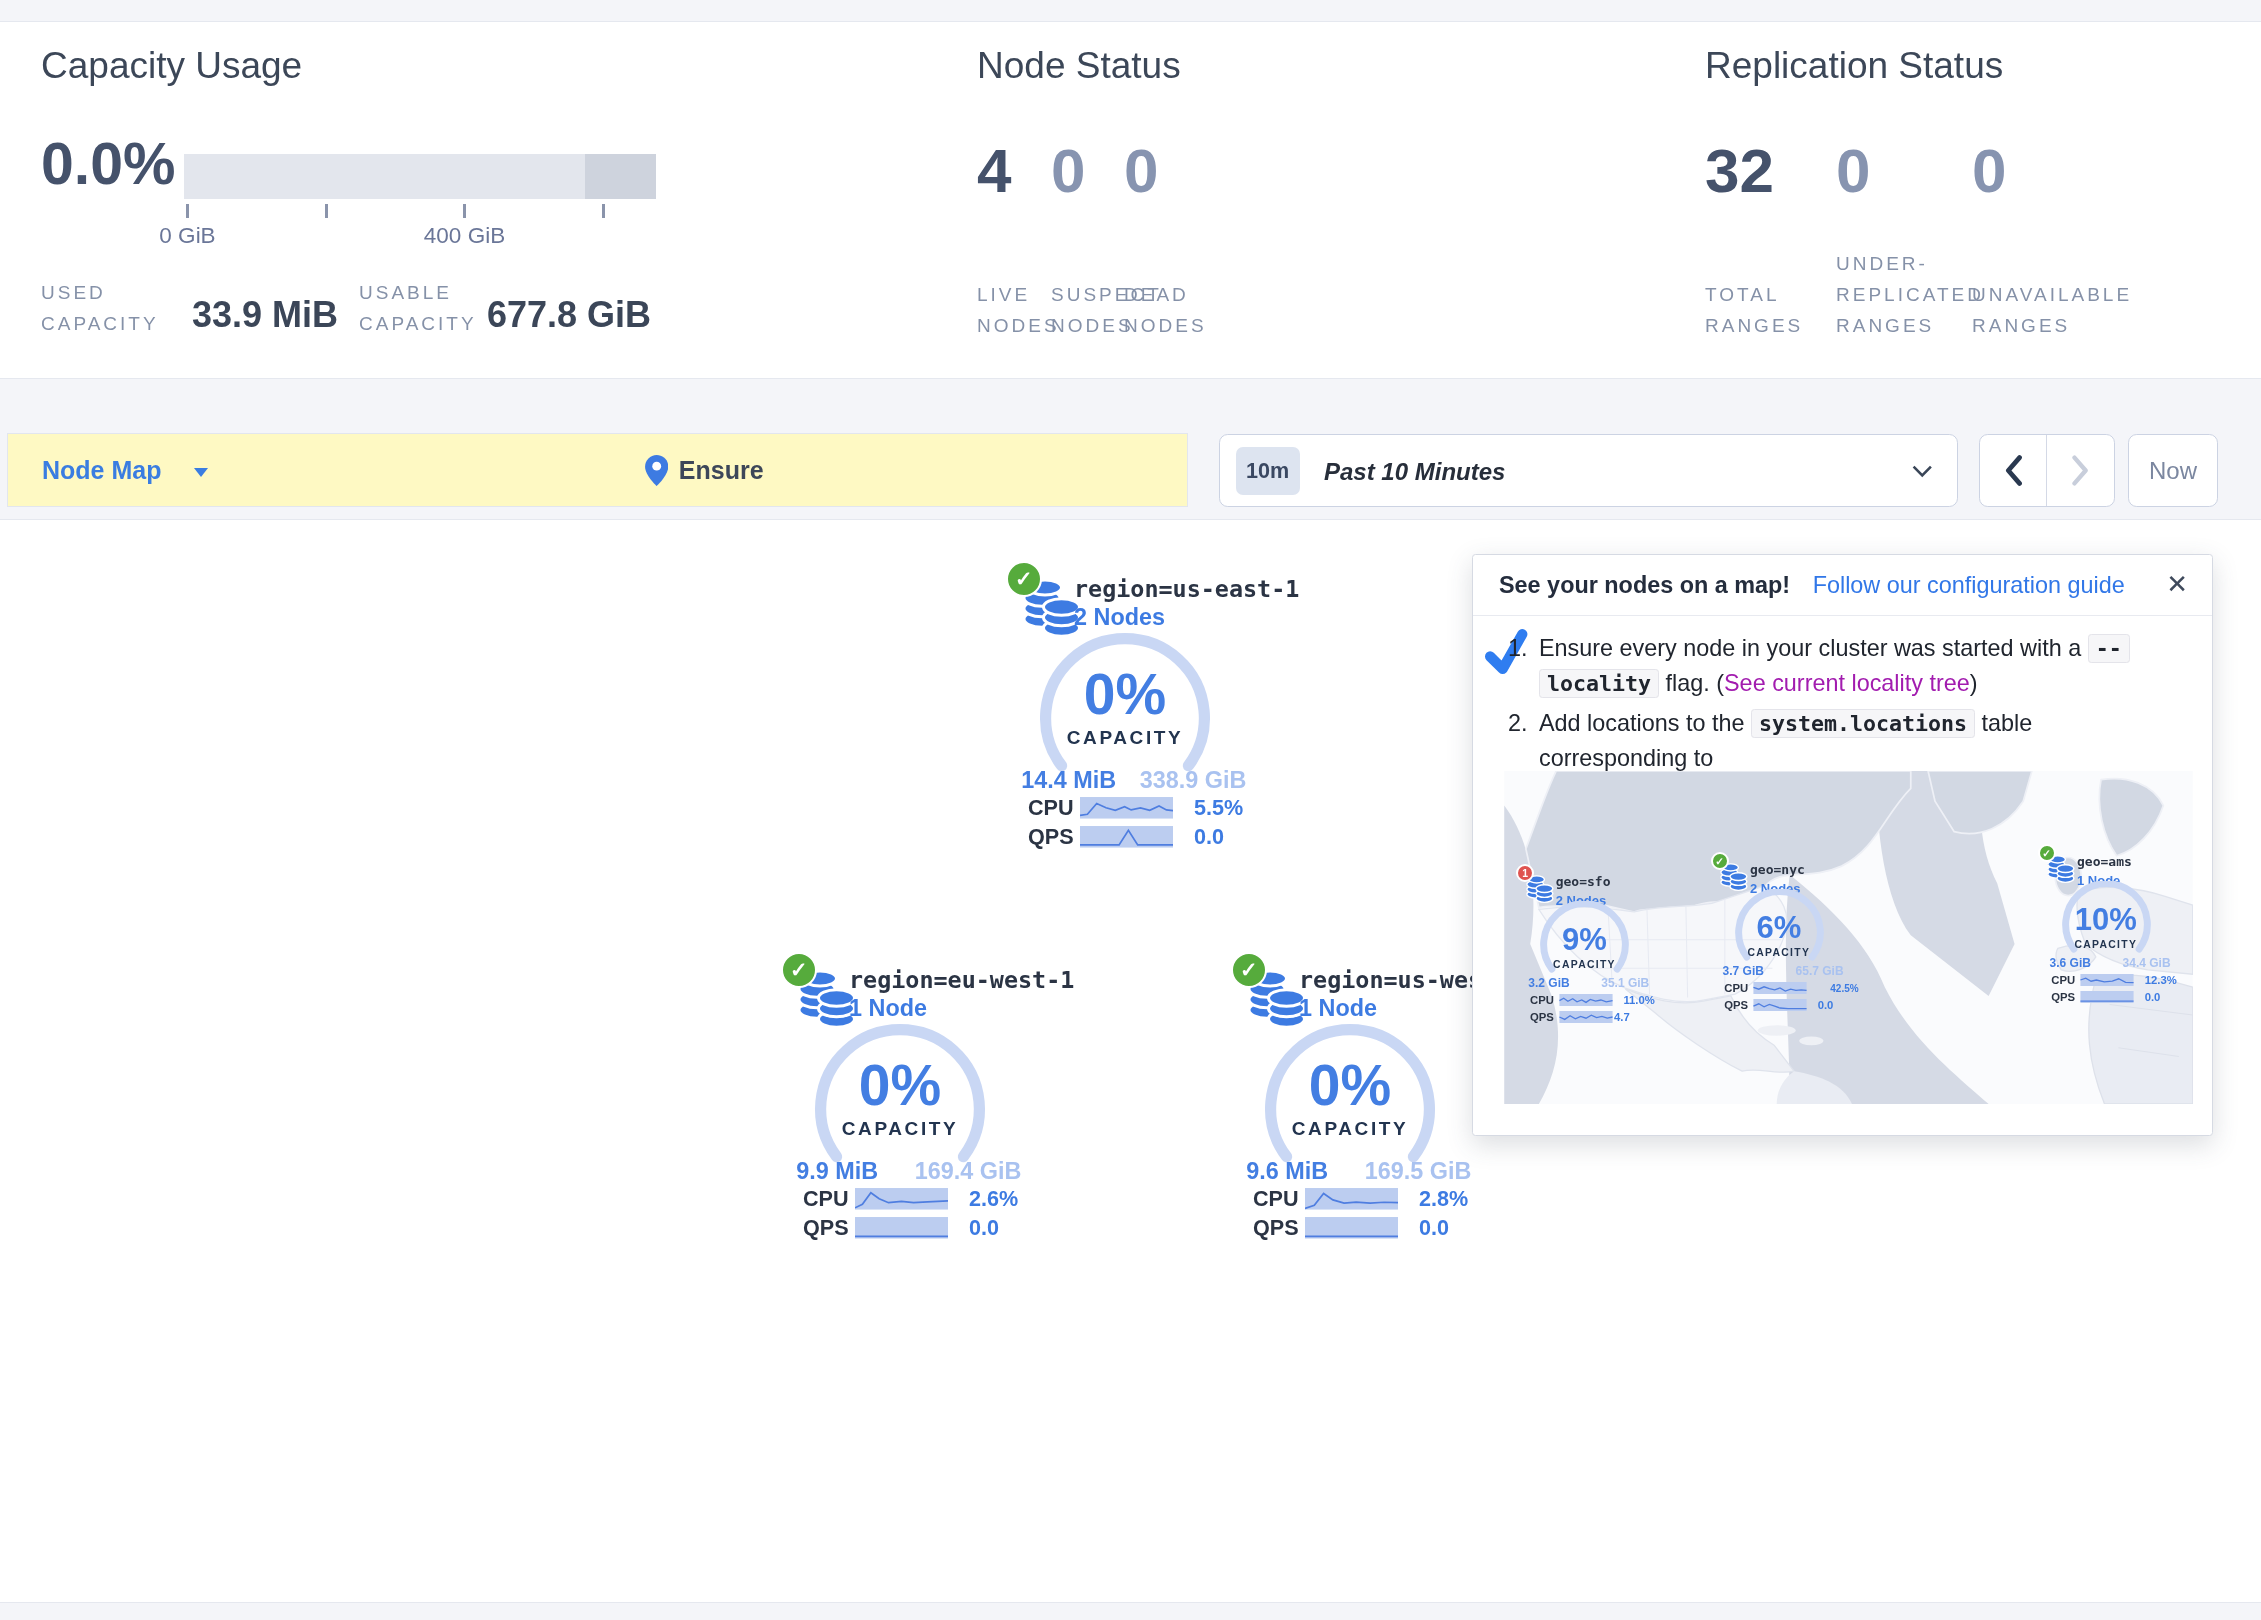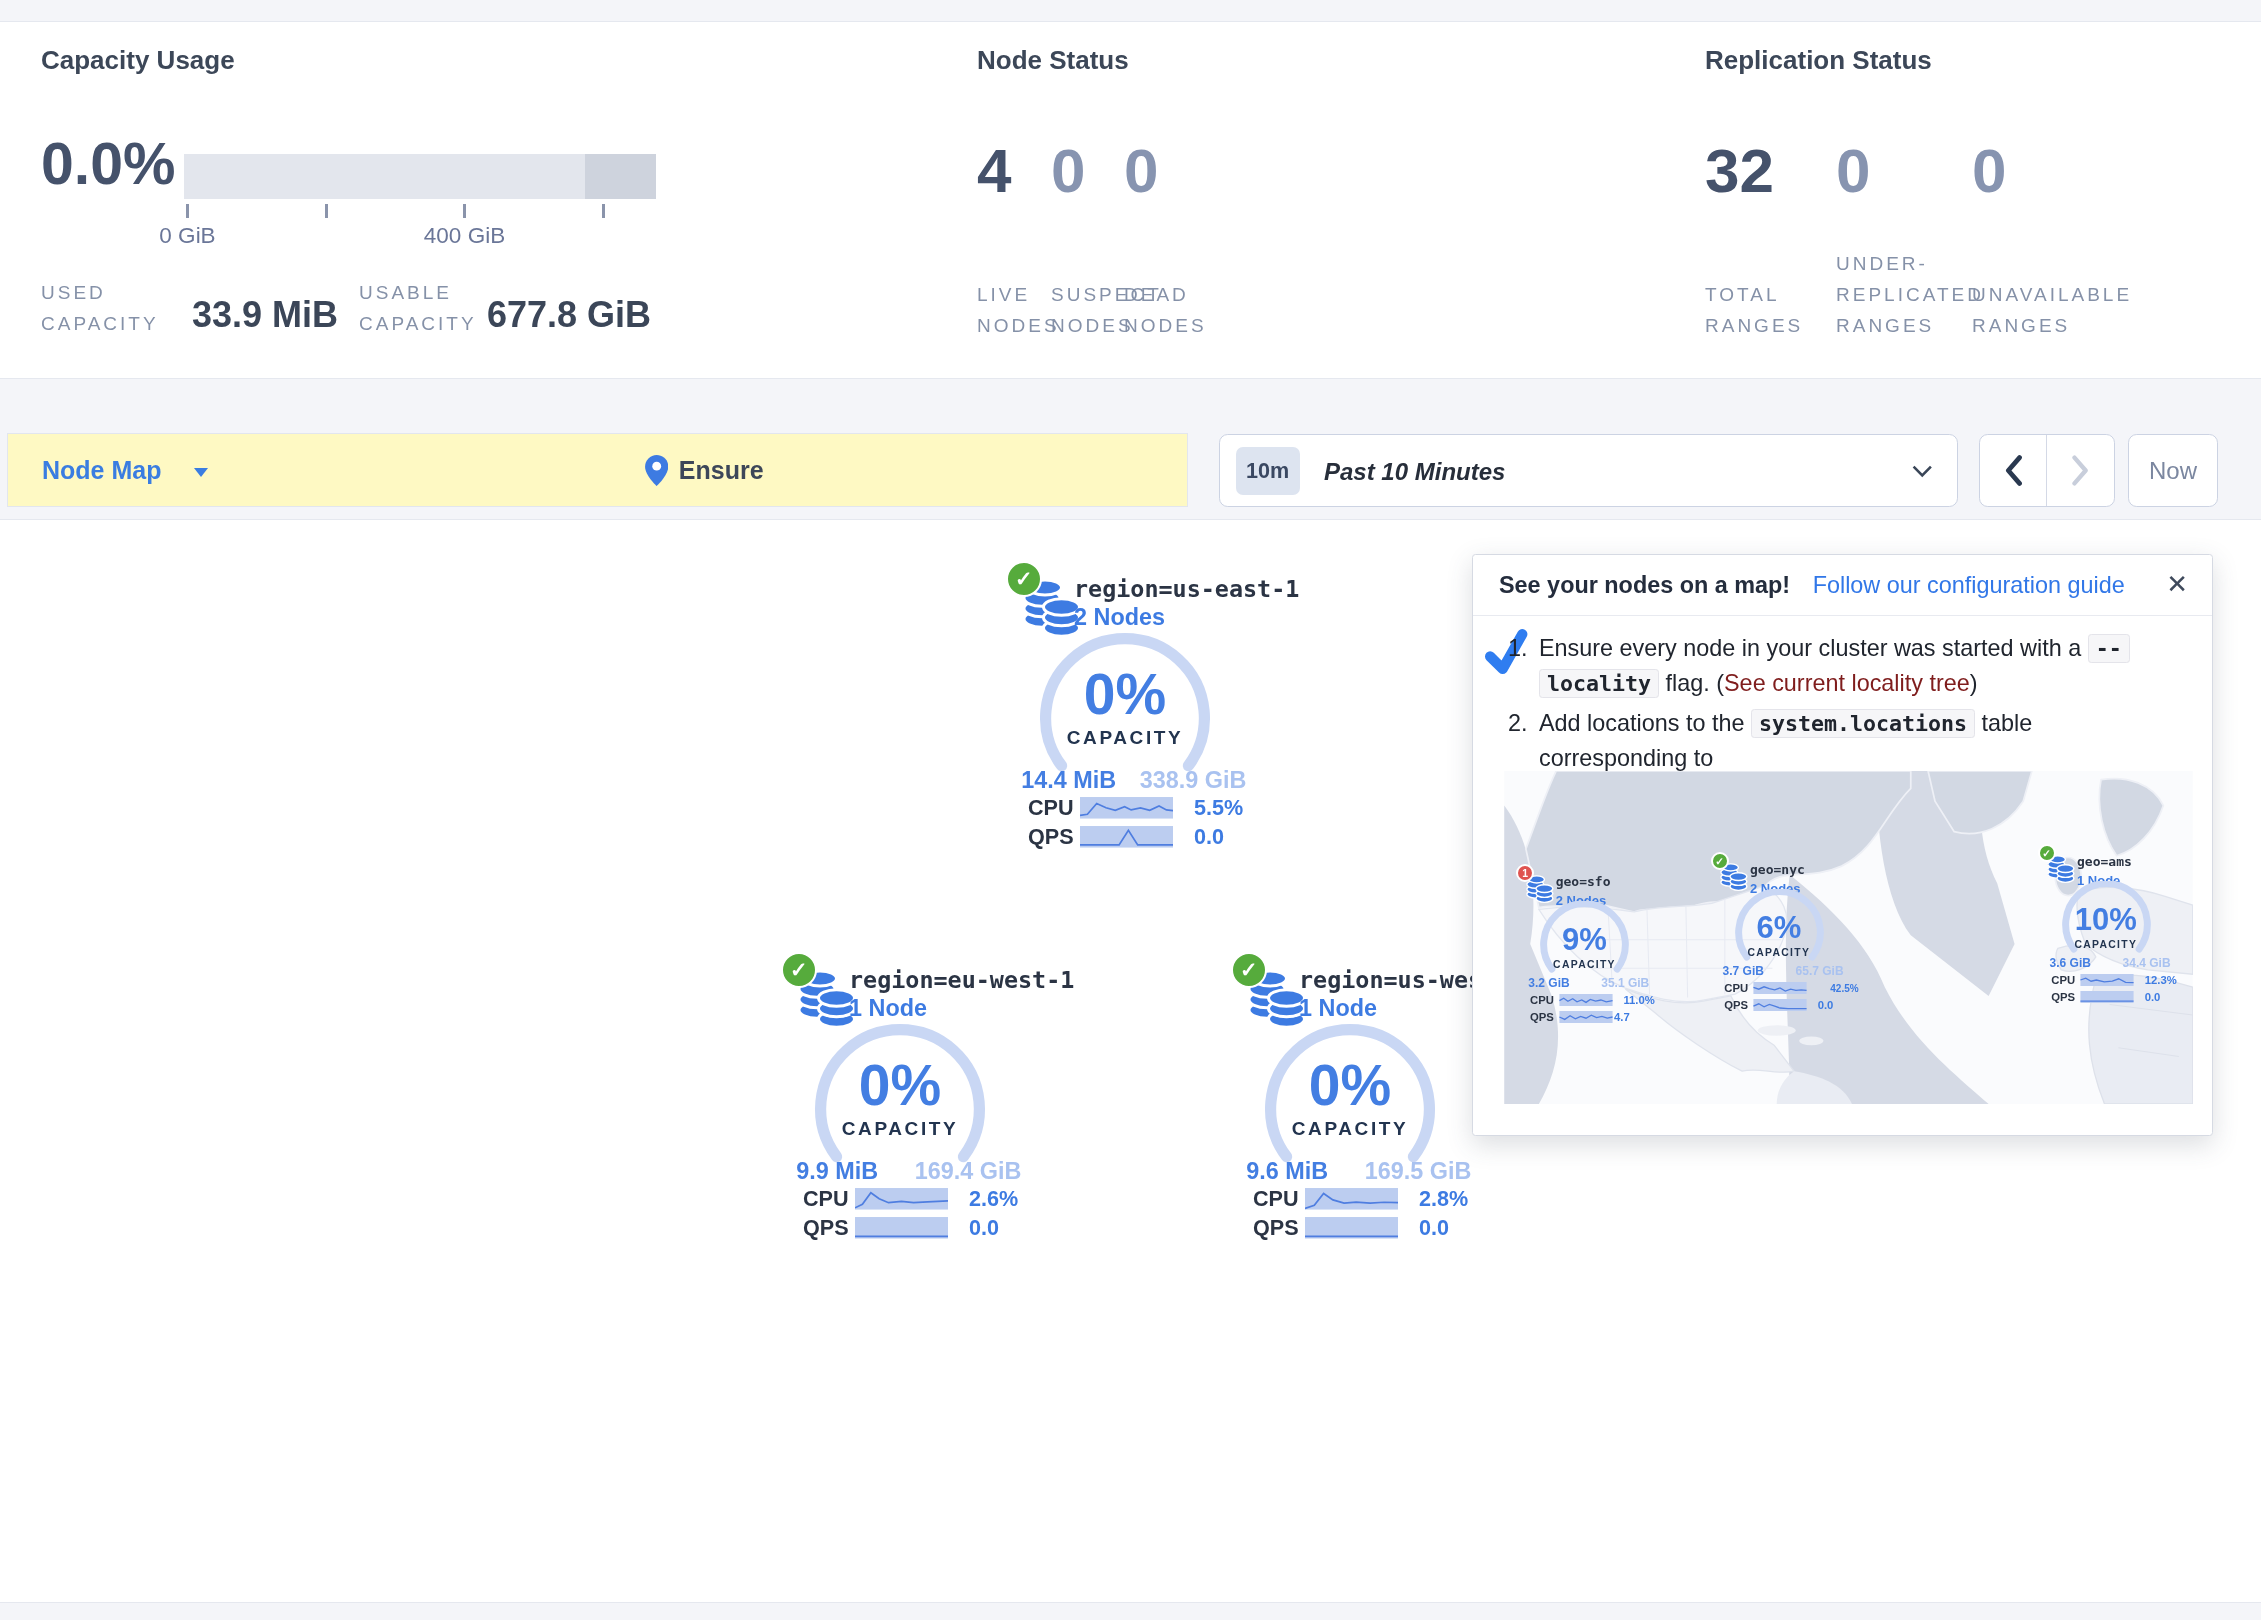--- a/index.html
+++ b/index.html
@@ -1,21 +1,21 @@
 <!DOCTYPE html>
 <html style="font-size:14px"><head>
 <meta charset="utf-8">
 <style>
   * { margin:0; padding:0; box-sizing:border-box; }
   html,body { width:2261px; height:1621px; }
   body { font-family:"Liberation Sans", sans-serif; background:#f4f5f9; position:relative; overflow:hidden; }
   .panel { position:absolute; background:#fff; border-top:0.9px solid #e5e8ef; border-bottom:0.9px solid #e5e8ef; }
   .abs { position:absolute; }
   
-  .stat-title { font-size:26px; font-weight:700; color:#3c4758; }
+  .stat-title { font-size:37px; font-weight:400; color:#3c4758; }
   .big-pct { font-size:59px; font-weight:700; color:#45526b; }
   .cap-bar { background:#e3e6ed; }
   .cap-bar .seg { position:absolute; right:0; top:0; bottom:0; background:#ced3dd; }
   .tick { position:absolute; width:2.6px; height:14px; background:#8a94ab; }
   .tick-label { position:absolute; width:139px; text-align:center; font-size:22.5px; color:#6a7698; }
   .caps-label { font-size:19px; letter-spacing:3px; color:#8591a8; line-height:31px; }
   .stat-value { font-size:36px; font-weight:700; color:#3b4658; }
   .num-col { display:flex; flex-direction:column; }
   .num-col .num { font-size:62px; font-weight:700; color:#45526b; line-height:68px; }
   .num-col.dim .num { color:#8794b0; }
@@ -47,21 +47,21 @@
   
   .popup { position:absolute; left:1472px; top:554px; width:741px; height:582px; background:#fff; border:0.9px solid #d6dae3; border-radius:3.5px; box-shadow:0 8.7px 26px rgba(60,70,90,.18); z-index:5; }
   .popup-header { position:relative; height:61px; border-bottom:0.9px solid #e8eaf0; display:flex; align-items:center; padding:0 26px; }
   .popup-title { font-size:23.4px; font-weight:700; color:#242d3d;text-align:center; }
   .popup-link { font-size:23.4px; color:#3177e8; margin-left:22.5px; cursor:pointer; }
   .popup-close { position:absolute; right:24px; top:14px; font-size:26px; color:#3f4a5c; cursor:pointer; }
   .steps { position:absolute; left:35px; top:76px; width:675px; font-size:23.4px; color:#20252e; }
   .step { position:relative; padding-left:31px; line-height:35px; margin-bottom:5.2px; }
   .step .num { position:absolute; left:0; top:0; }
   .code { font-family:"DejaVu Sans Mono","Liberation Mono",monospace; font-weight:700; font-size:21.6px; background:#f6f6f8; border:0.9px solid #e4e4ea; border-radius:3.5px; padding:0.9px 7px; }
-  .ilink { color:#7f1d1d; cursor:pointer; }
+  .ilink { color:#a21caf; cursor:pointer; }
   .mapimg { position:absolute; left:31px; top:216px; width:689px; height:333px; overflow:hidden; }
   .mini { position:absolute; width:151px; height:164px; }
   .mini .r-name, .mini .r-nodes { font-size:13px; }
 </style>
 </head>
 <body>
 
 <div class="panel" style="left:0; top:21px; width:2261px; height:358px;"></div>
 
 <div class="abs stat-title" style="left:41px; top:45px;">Capacity Usage</div>

